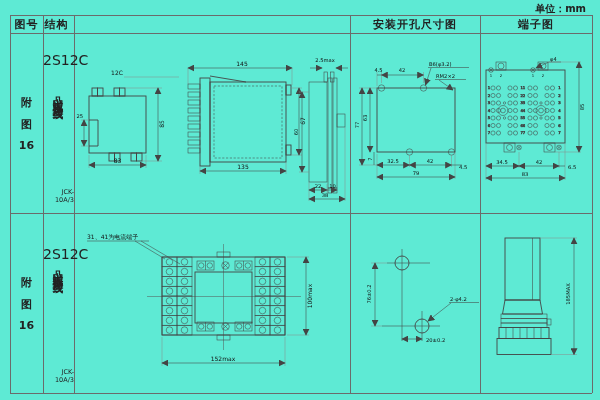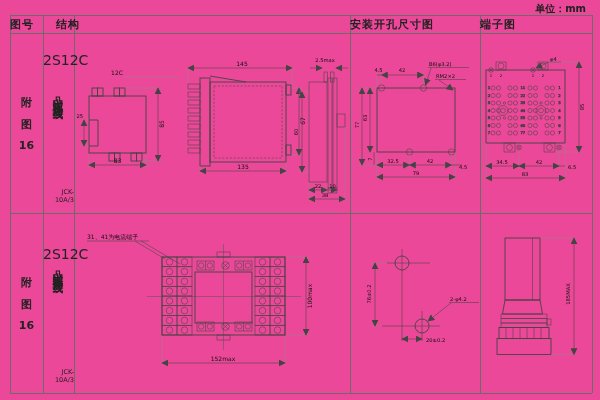--- a/index.html
+++ b/index.html
@@ -1,21 +1,21 @@
 <!DOCTYPE html>
 <html><head>
 <meta charset="utf-8">
 <style>
   html,body{margin:0;padding:0;background:#fff}
-  .page{position:relative;width:600px;height:400px;background:#ec4899;overflow:hidden;
+  .page{position:relative;width:600px;height:400px;background:#5eead4;overflow:hidden;
         font-family:"DejaVu Sans","Liberation Sans",sans-serif;color:#1a1a1a}
   .hl{position:absolute;height:1px;background:#6b6b6b}
   .vl{position:absolute;width:1px;background:#6b6b6b}
   .unit{position:absolute;top:2px;right:14px;font-size:10px;font-weight:600;color:#222}
-  .hc{position:absolute;top:17px;height:15px;line-height:15px;
+  .hc{position:absolute;top:17px;height:15px;line-height:15px;text-align:center;
       font-size:11px;font-weight:600;color:#222;letter-spacing:1px}
   .figcell{position:absolute;display:flex;flex-direction:column;align-items:center;
       justify-content:center;gap:7px;font-size:11px;font-weight:600;color:#222}
   .model{position:absolute;text-align:left;font-size:14px;font-weight:400;color:#222}
   .vwrap{position:absolute;display:flex;justify-content:center}
   .vtext{writing-mode:vertical-rl;text-orientation:upright;font-size:10.5px;font-weight:600;
       letter-spacing:2px;color:#222}
   .code{position:absolute;text-align:right;font-size:6.5px;color:#222}
   svg.draw{position:absolute;overflow:visible}
   svg text{font-family:"DejaVu Sans","Liberation Sans",sans-serif;fill:#111}
@@ -89,21 +89,21 @@
   <div class="hl" style="left:10px;top:213px;width:582px"></div>
   <div class="hl" style="left:10px;top:393px;width:582px"></div>
   <div class="vl" style="left:10px;top:15px;height:378px"></div>
   <div class="vl" style="left:43px;top:15px;height:378px"></div>
   <div class="vl" style="left:74px;top:15px;height:378px"></div>
   <div class="vl" style="left:350px;top:15px;height:378px"></div>
   <div class="vl" style="left:480px;top:15px;height:378px"></div>
   <div class="vl" style="left:592px;top:15px;height:378px"></div>
 
   <div class="hc" style="left:10px;width:33px">图号</div>
-  <div class="hc" style="left:56px;width:31px">结构</div>
+  <div class="hc" style="left:41px;width:31px">结构</div>
   <div class="hc" style="left:350px;width:130px">安装开孔尺寸图</div>
   <div class="hc" style="left:480px;width:112px">端子图</div>
 
   <div class="figcell" style="left:10px;top:33px;width:33px;height:180px">
     <span>附</span>
     <span>图</span>
     <span>16</span>
   </div>
   <div class="model" style="left:43px;top:52px;width:31px">2S12C</div>
   <div class="vwrap" style="left:43px;top:88px;width:31px;height:100px">

